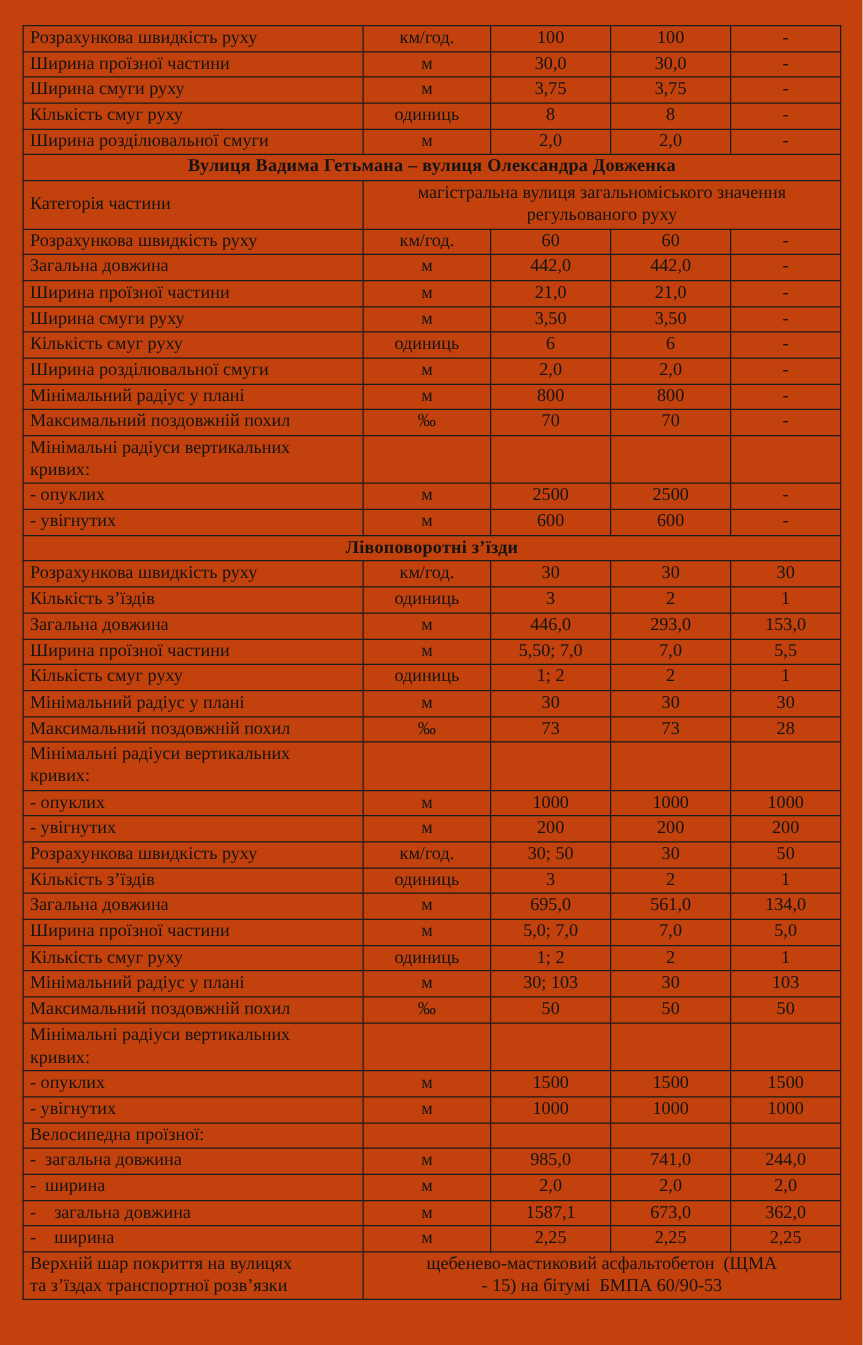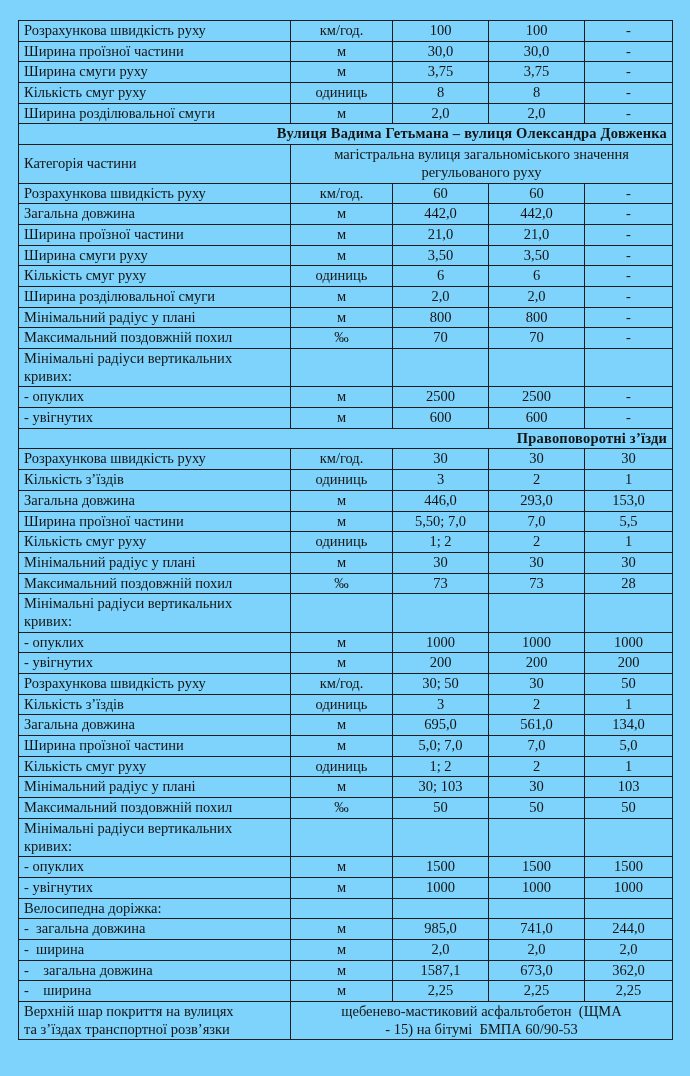--- a/index.html
+++ b/index.html
@@ -5,21 +5,21 @@
   html, body {
     margin: 0;
     padding: 0;
     background: #ffffff;
   }
   .page {
     width: 690px;
     height: 1076px;
     box-sizing: border-box;
     padding: 20px 18px 16px 18px;
-    background: #7dd3fc;
+    background: #c2410c;
     font-family: "Liberation Serif", "DejaVu Serif", serif;
     color: #141414;
     overflow: hidden;
   }
   table.doc-table {
     border-collapse: collapse;
     table-layout: fixed;
     width: 654px;
   }
   table.doc-table td {
@@ -28,21 +28,21 @@
     line-height: 1.22;
     padding: 1px 5px;
     vertical-align: middle;
     white-space: pre-wrap;
     overflow: hidden;
   }
   td.label { text-align: left; }
   td.c { text-align: center; padding: 1px 2px; }
   td.section {
     font-weight: bold;
-    text-align: right;
+    text-align: center;
     letter-spacing: 0.2px;
   }
   td.indent-1 { padding-left: 9px; }
   td.indent-2 { padding-left: 44px; }
   td.span-cell { text-align: center; }
 </style>
 </head>
 <body>
 
 <div class="page">
@@ -170,21 +170,21 @@
           <td class="c">-</td>
         </tr>
         <tr>
           <td class="label">- увігнутих</td>
           <td class="c">м</td>
           <td class="c">600</td>
           <td class="c">600</td>
           <td class="c">-</td>
         </tr>
         <tr>
-          <td class="section" colspan="5">Правоповоротні з’їзди</td>
+          <td class="section" colspan="5">Лівоповоротні з’їзди</td>
         </tr>
         <tr>
           <td class="label">Розрахункова швидкість руху</td>
           <td class="c">км/год.</td>
           <td class="c">30</td>
           <td class="c">30</td>
           <td class="c">30</td>
         </tr>
         <tr>
           <td class="label">Кількість з’їздів</td>
@@ -315,21 +315,21 @@
           <td class="c">1500</td>
         </tr>
         <tr>
           <td class="label">- увігнутих</td>
           <td class="c">м</td>
           <td class="c">1000</td>
           <td class="c">1000</td>
           <td class="c">1000</td>
         </tr>
         <tr>
-          <td class="label">Велосипедна доріжка:</td>
+          <td class="label">Велосипедна проїзної:</td>
           <td class="c"></td>
           <td class="c"></td>
           <td class="c"></td>
           <td class="c"></td>
         </tr>
         <tr>
           <td class="label indent-1">-  загальна довжина</td>
           <td class="c">м</td>
           <td class="c">985,0</td>
           <td class="c">741,0</td>

